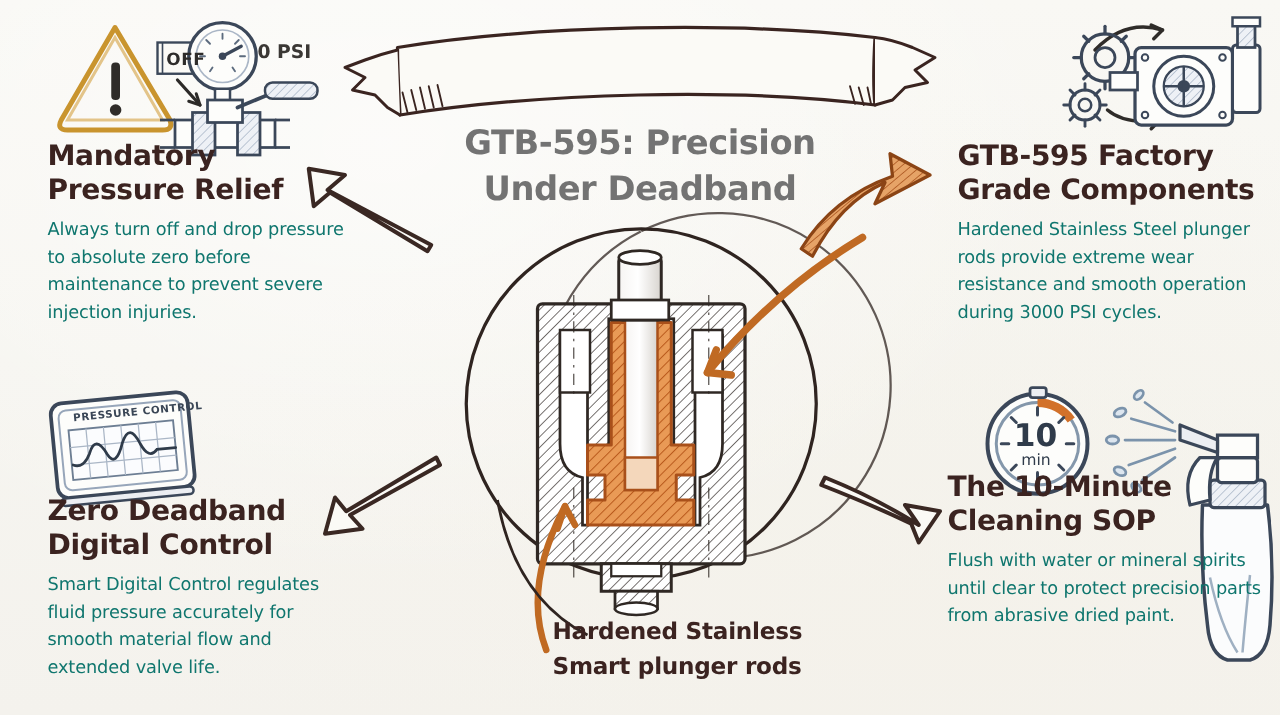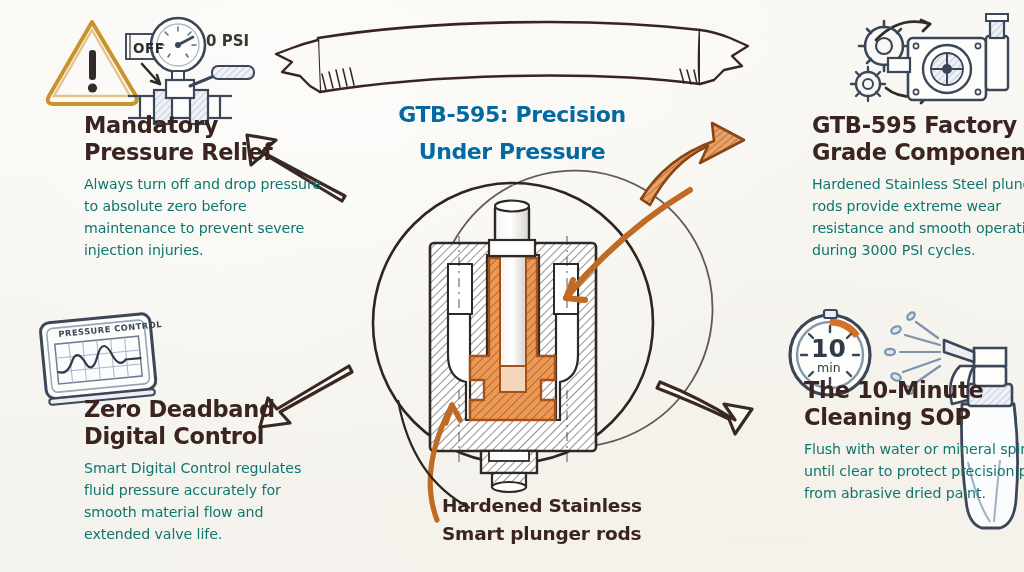--- a/index.html
+++ b/index.html
@@ -18,21 +18,21 @@
     position:absolute; inset:0;
     background:
       radial-gradient(ellipse at 30% 20%, rgba(255,255,255,0.55) 0%, rgba(255,255,255,0) 55%),
       radial-gradient(ellipse at 75% 85%, rgba(244,241,233,0.7) 0%, rgba(255,255,255,0) 60%),
       linear-gradient(180deg,#f9f8f4 0%,#f6f5f0 50%,#f4f2ed 100%);
     pointer-events:none;
   }
   .svg-layer{ position:absolute; inset:0; width:1024px; height:572px; }
 
   
-  .block { position:absolute;margin-left:46px; }
+  .block { position:absolute; }
   .heading{
     font-family:"DejaVu Sans", sans-serif;
     font-weight:700;
     color:#3b2320;
     font-size:22.5px;
     line-height:27px;
     letter-spacing:-0.3px;
   }
   .body{
     font-family:"DejaVu Sans", sans-serif;
@@ -49,23 +49,23 @@
   #br { left:758px; top:377px; width:258px; }
 
   
   #poster-title{
     position:absolute;
     left:302px; top:96px;
     width:420px;
     text-align:center;
     font-family:"DejaVu Sans", sans-serif;
     font-weight:700;
-    font-size:22px;
+    font-size:27px;
     line-height:37px;
-    color:#0369a1;
+    color:#737373;
     letter-spacing:-0.4px;
   }
   
   #center-callout{
     position:absolute;
     left:442px; top:492px;
     width:300px;
     font-family:"DejaVu Sans", sans-serif;
     font-weight:700;
     font-size:18.5px;
@@ -359,21 +359,21 @@
       <path d="M452 405 L446 423 M452 405 L460 420" stroke="#c06a23" stroke-width="5.2" stroke-linecap="round"></path>
     </g>
 
     <g fill="none" stroke="#2f2420" stroke-width="2.2">
       <path d="M398 400 Q412 478 470 508"></path>
     </g>
   </svg>
 
   <div id="poster-title">
     <span>GTB-595: Precision</span><br>
-    <span>Under Pressure</span>
+    <span>Under Deadband</span>
   </div>
 
   <div class="block" id="tl">
     <div class="heading">
       <span>Mandatory</span><br>
       <span>Pressure Relief</span>
     </div>
     <div class="body">Always turn off and drop pressure to absolute zero before maintenance to prevent severe injection injuries.</div>
   </div>
 

